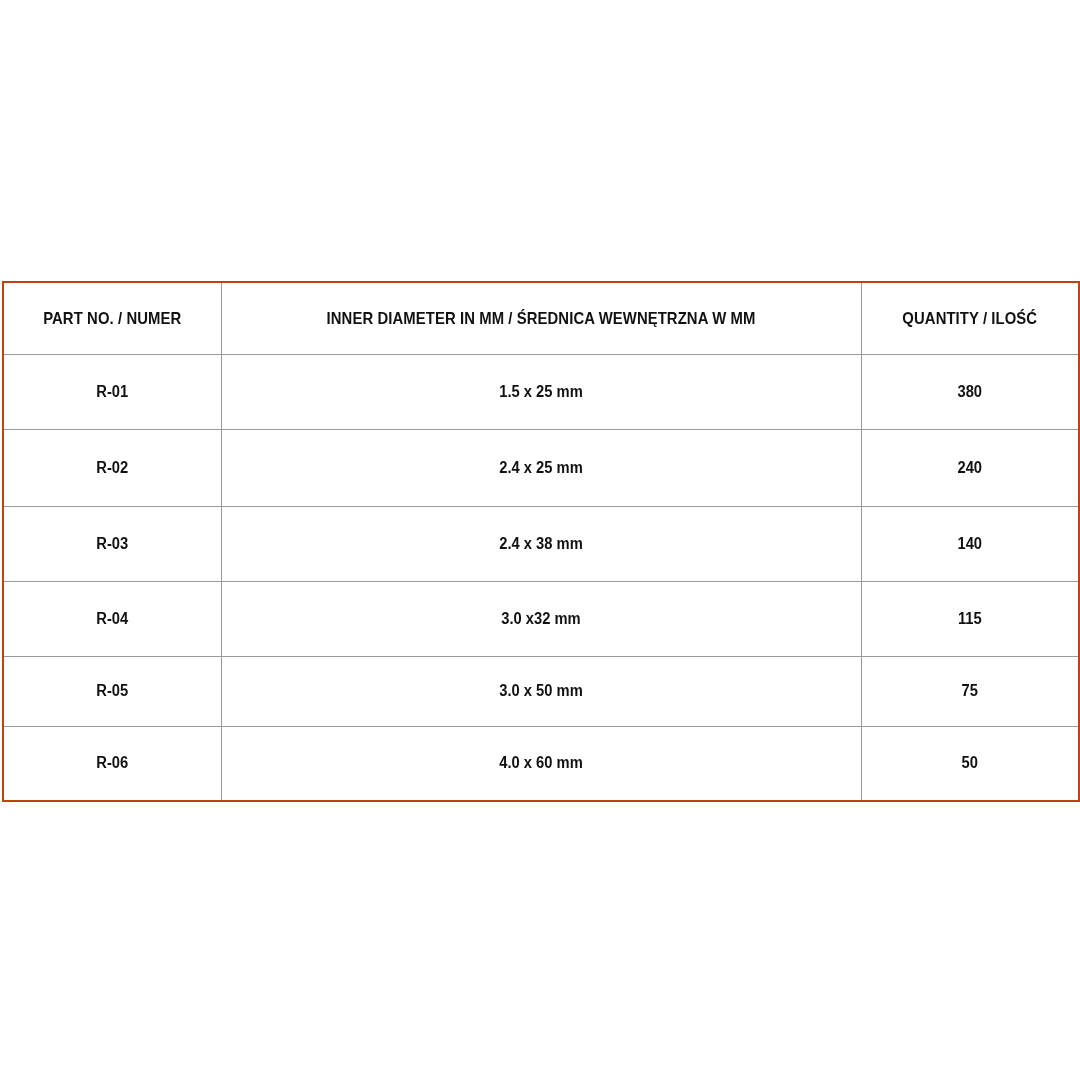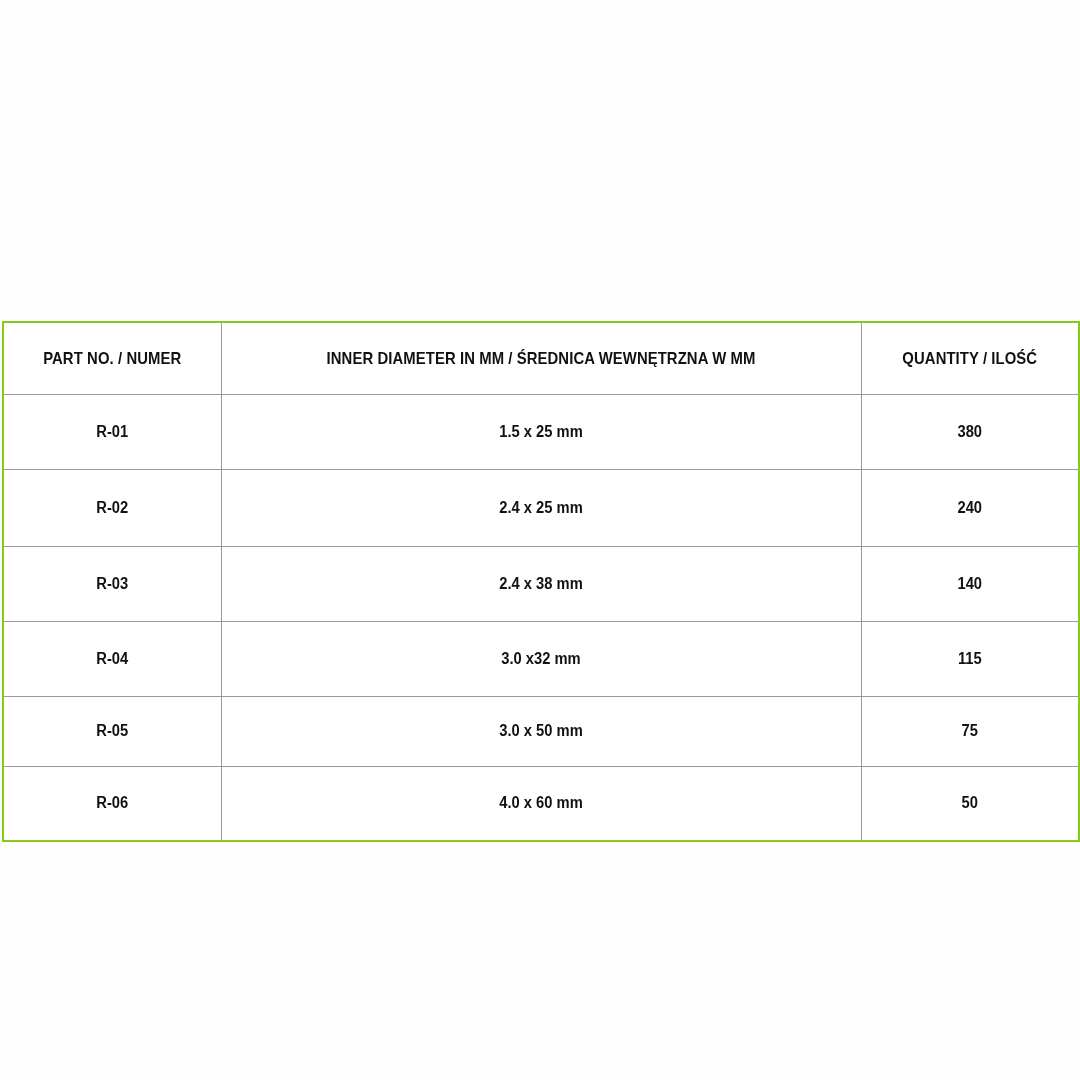--- a/index.html
+++ b/index.html
@@ -40,22 +40,21 @@
     text-align: center;
     vertical-align: middle;
     color: #111111;
     font-weight: bold;
     padding: 0 6px;
     box-sizing: border-box;
   }
 
   
   table.spec-table {
-    border: 2px solid #84cc16;
-    margin-top: 40px;
+    border: 2px solid #c2410c;
   }
 
   
   col.col-part { width: 218px; }
   col.col-diam { width: 640px; }
   col.col-qty  { width: 218px; }
 
   
   tr.header-row { height: 72px; }
   table.spec-table th {

